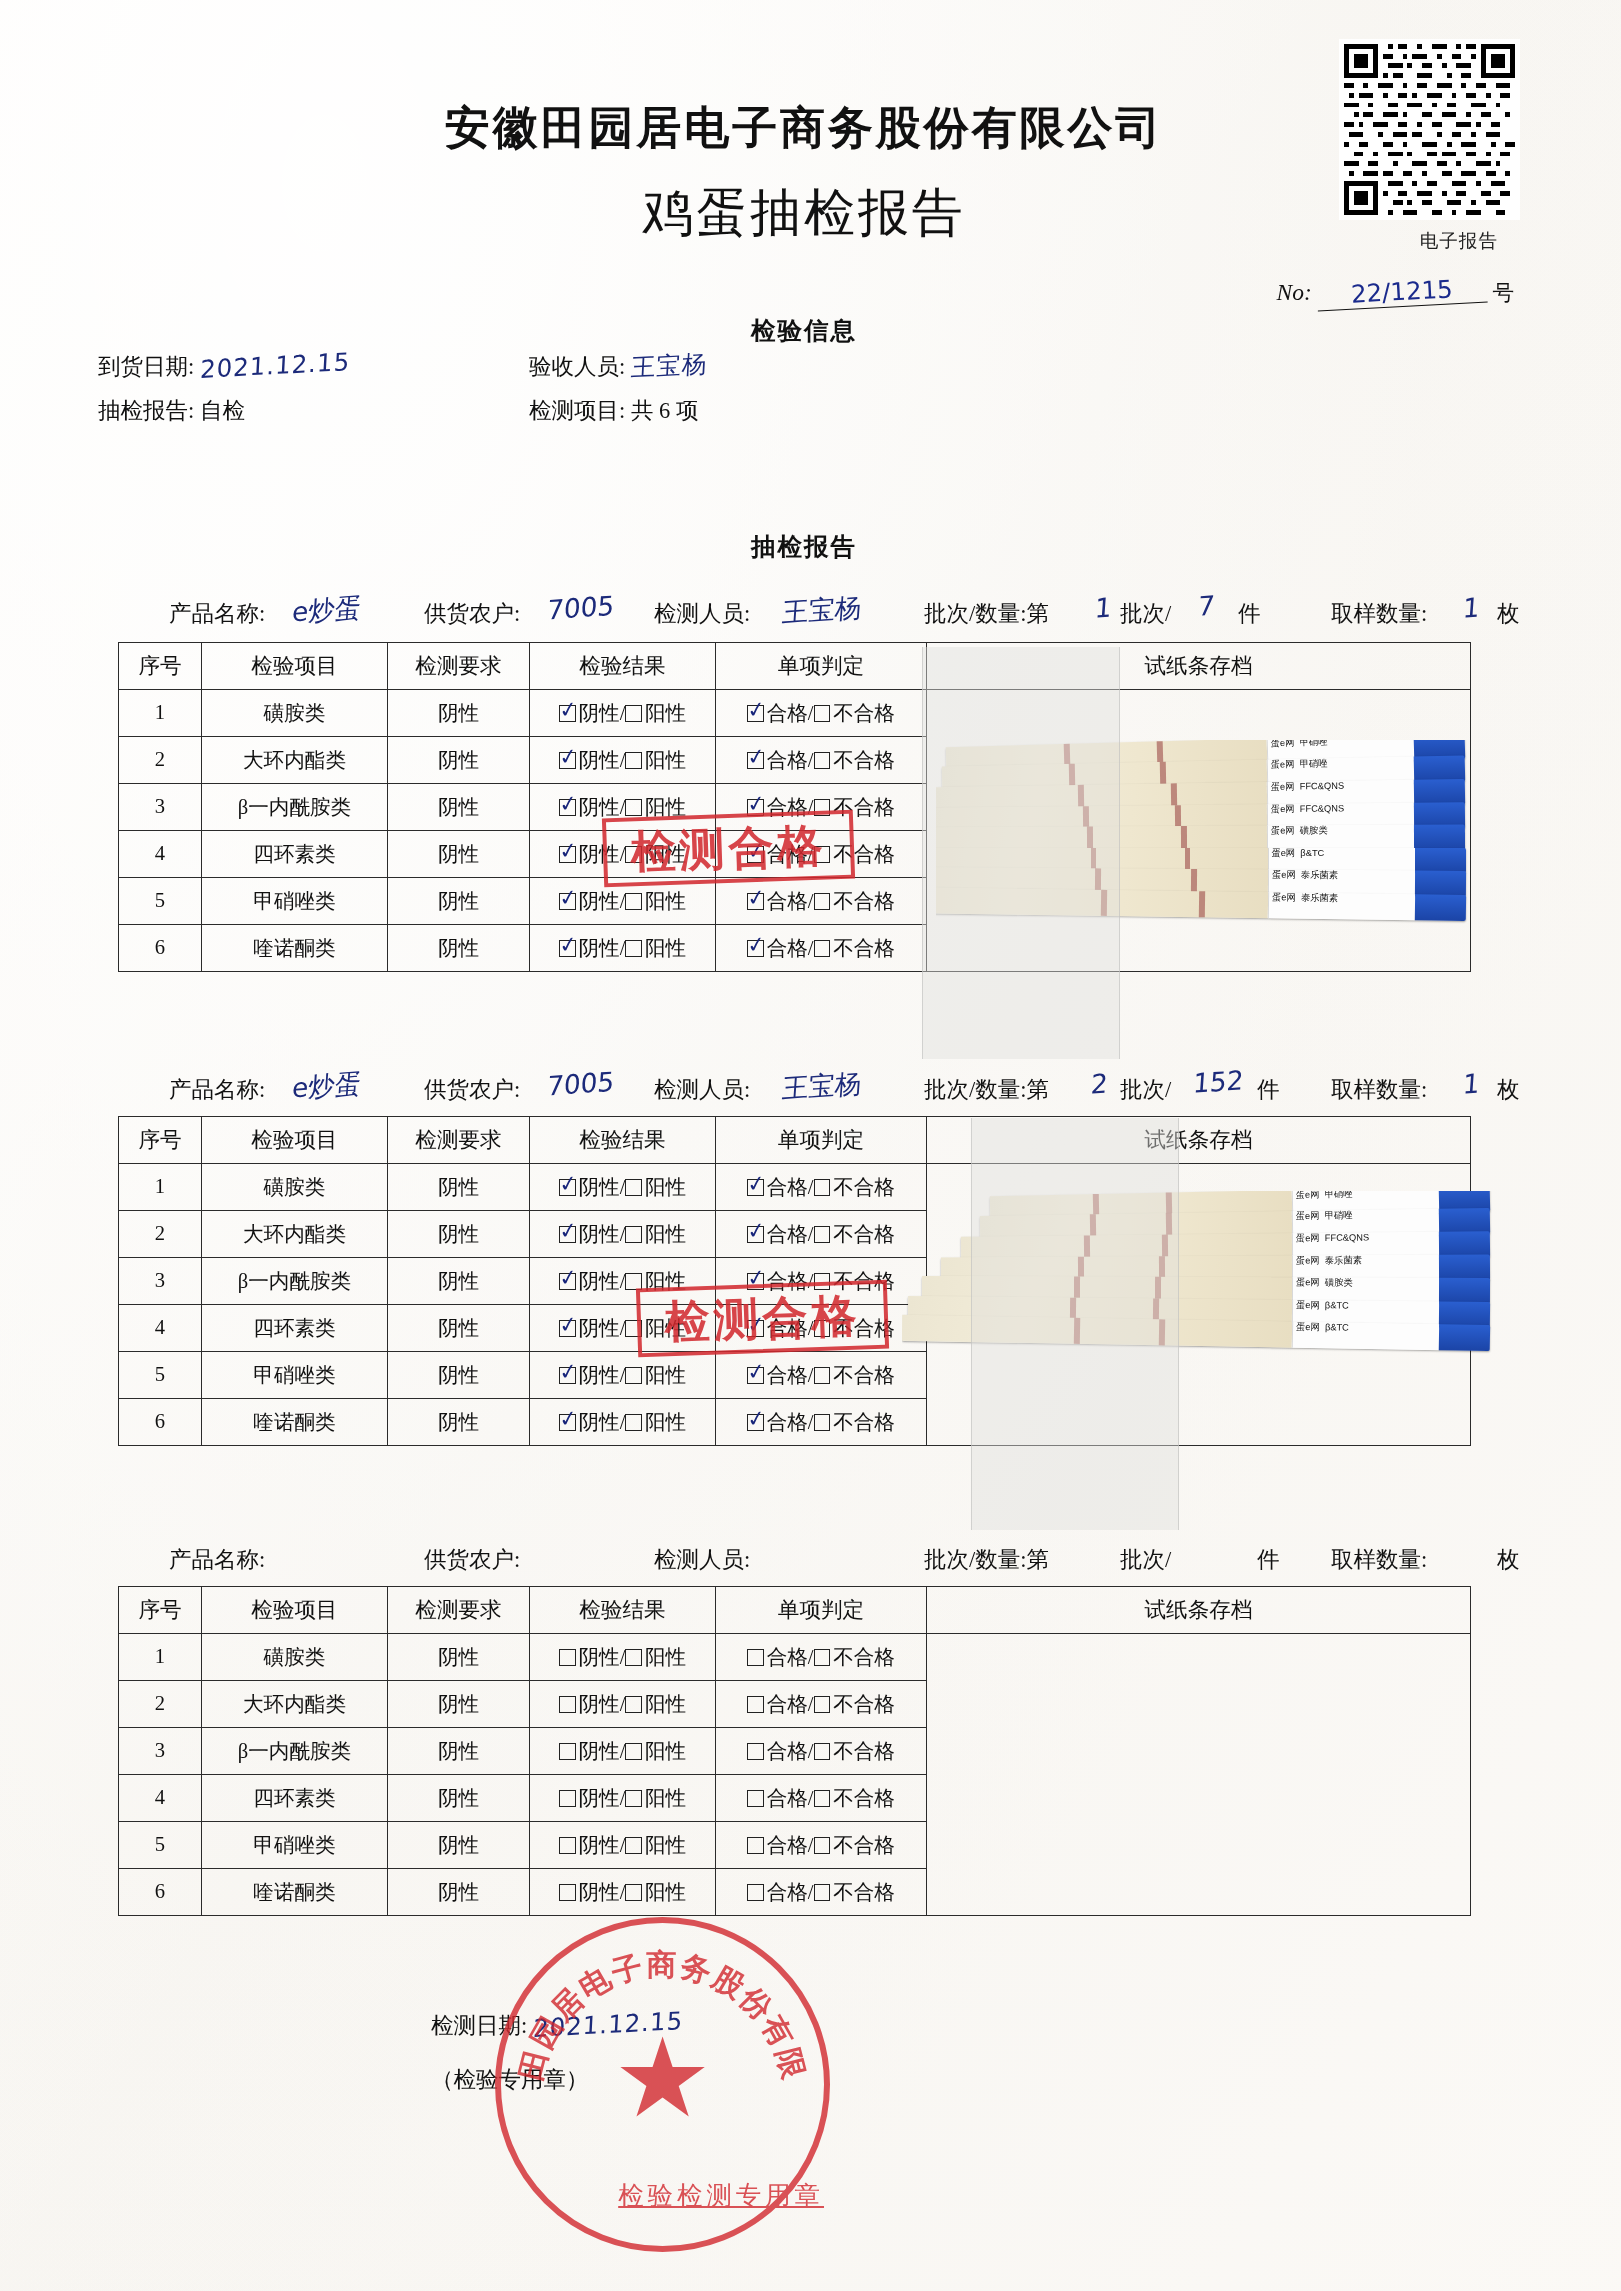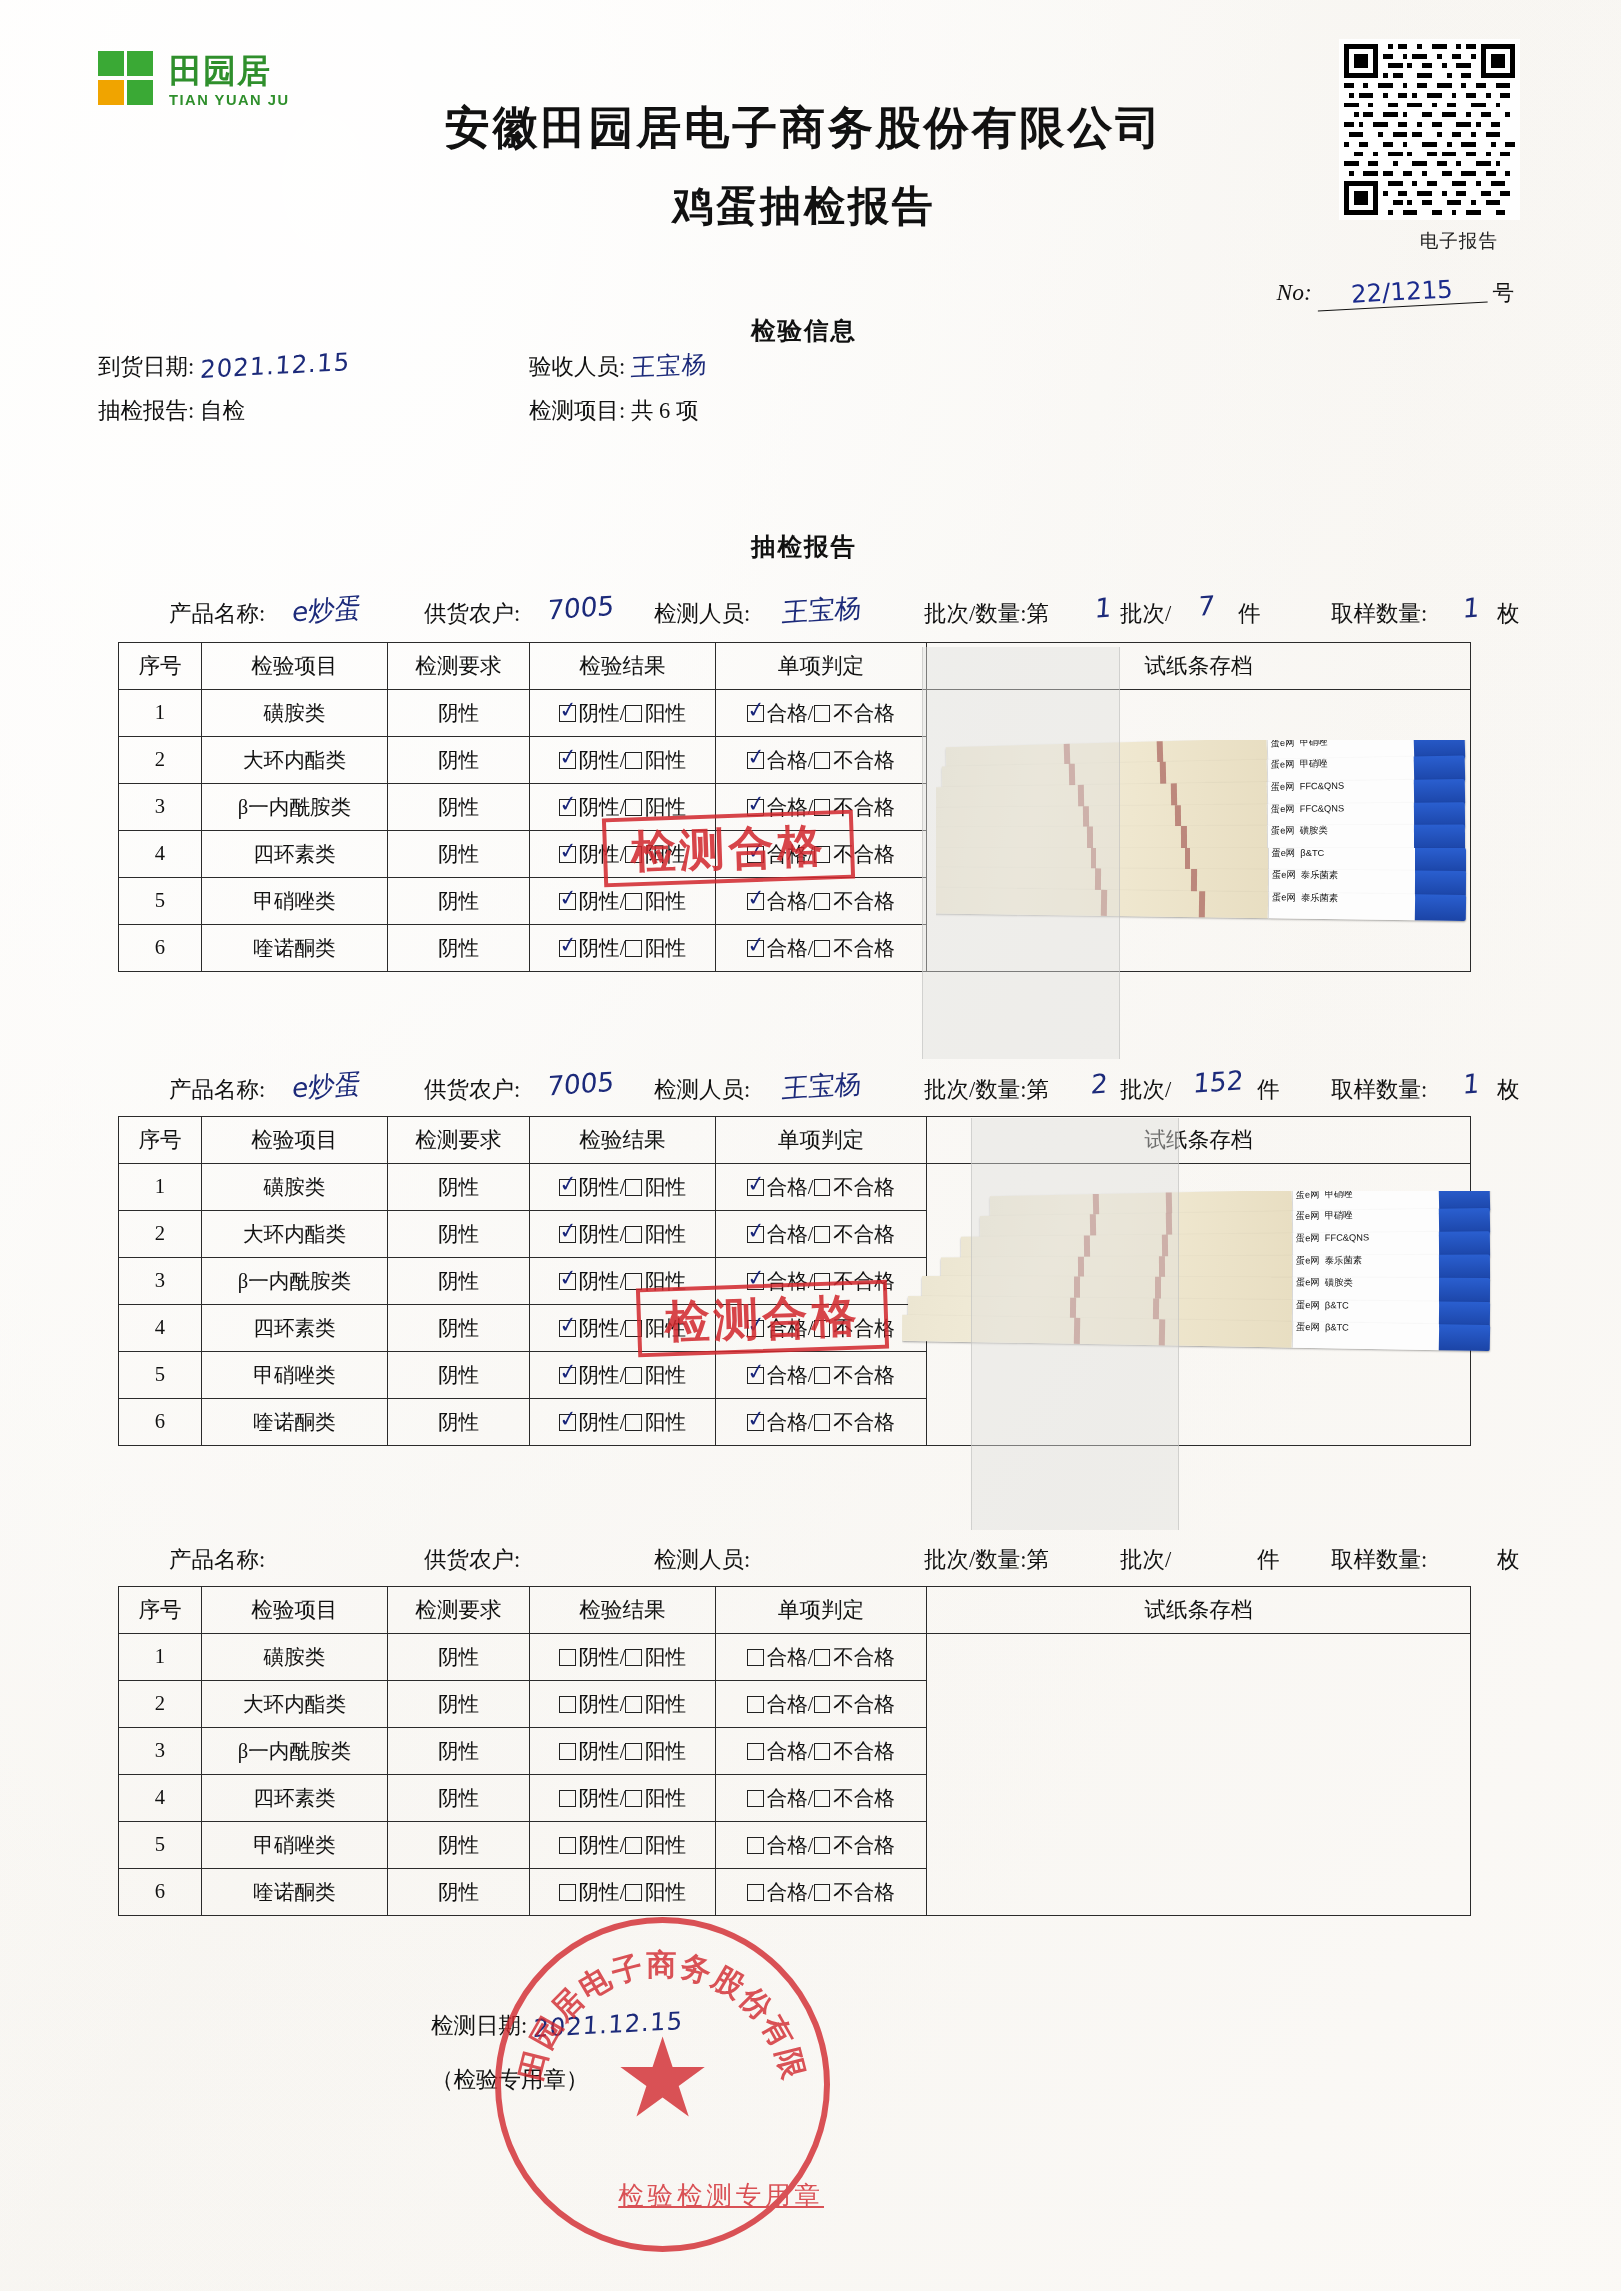--- a/index.html
+++ b/index.html
@@ -88,22 +88,22 @@
     font-weight: bold;
     letter-spacing: 2.9px;
     color: #111;
   }
   .title2 {
     position: absolute;
     left: 294px;
     top: 159px;
     width: 902px;
     text-align: center;
-    font-size: 41px;
-    font-weight: bold;
+    font-size: 51px;
+    font-weight: normal;
     letter-spacing: 2.9px;
     color: #111;
   }
   .qr {
     position: absolute;
     right: 29px;
     top: 19.6px;
     width: 181px;
     height: 181px;
     background: #fff;
@@ -343,30 +343,20 @@
   }
 </style>
 </head>
 <body>
 
 <div class="page">
   <div class="paper-tint"></div>
 
   <div class="sheet">
 
-    <div class="logo">
-      <div class="logo-mark">
-        <div class="sq s1"></div>
-          <div class="sq s2"></div>
-        <div class="sq s3"></div>
-          <div class="sq s4"></div>
-      </div>
-      <div class="logo-cn">田园居</div>
-      <div class="logo-en">TIAN YUAN JU</div>
-    </div>
 
     <div class="title1">安徽田园居电子商务股份有限公司</div>
     <div class="title2">鸡蛋抽检报告</div>
 
     <div class="qr">
       <svg width="181" height="181" viewBox="0 0 37 37" shape-rendering="crispEdges">
         <rect width="37" height="37" fill="#ffffff"></rect>
         <g fill="#000000">
           <rect x="1" y="1" width="7" height="7"></rect>
             <rect x="2" y="2" width="5" height="5" fill="#fff"></rect>

